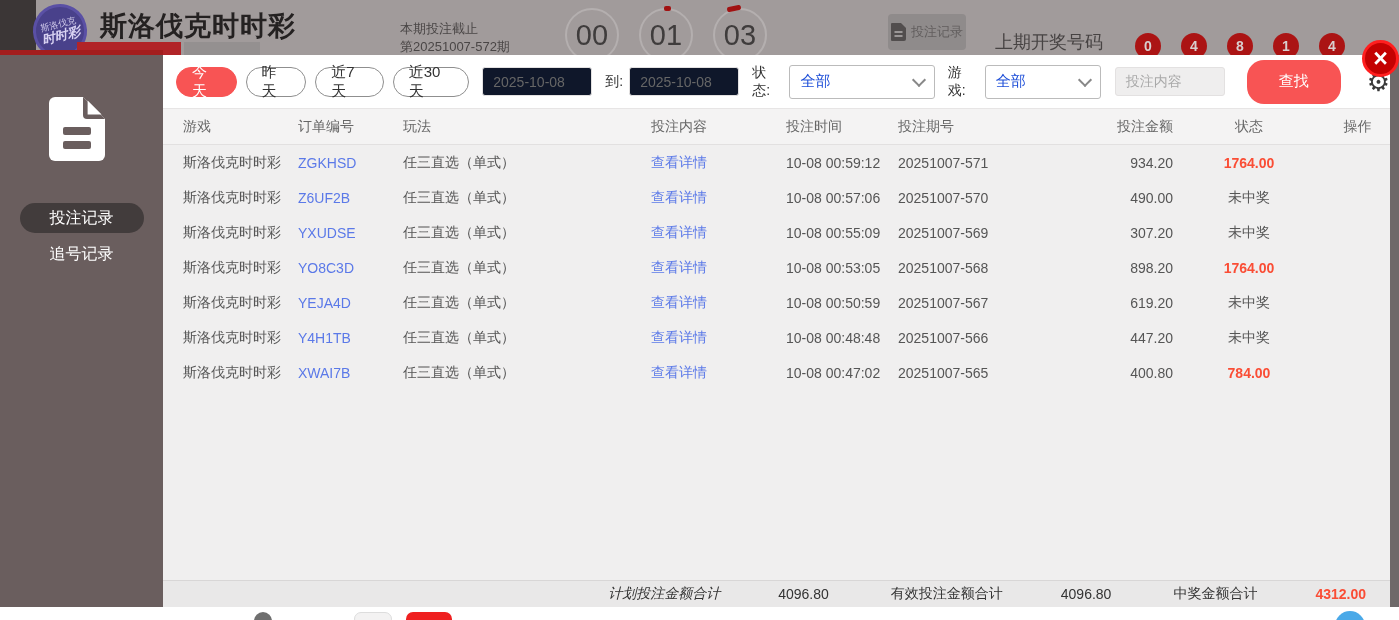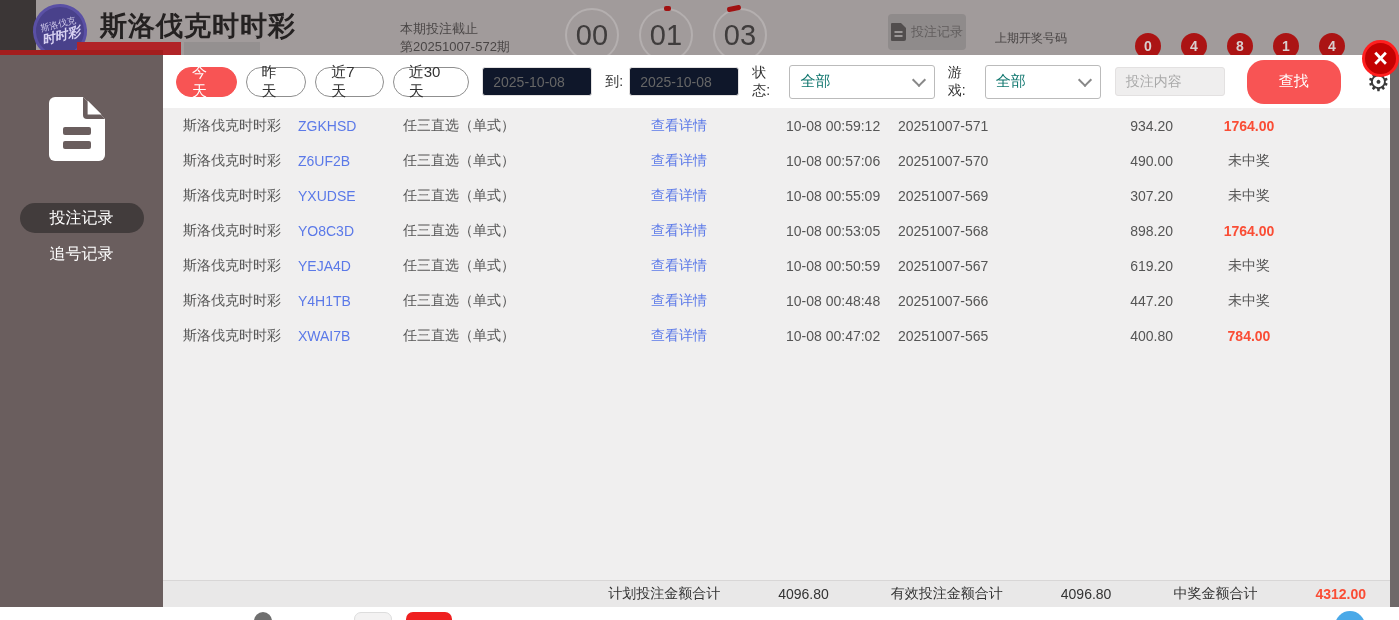--- a/index.html
+++ b/index.html
@@ -23,21 +23,21 @@
   .deadline2{position:absolute;left:400px;top:38px;font-size:13px;color:#4a4646;}
   .countdown{position:absolute;left:565px;top:8px;display:flex;gap:20px;}
   .circle{position:relative;width:54px;height:54px;border-radius:50%;border:2px solid #b4afaf;
           box-sizing:border-box;display:flex;align-items:center;justify-content:center;
           font-size:29px;color:#3f3c3c;}
   .circle:nth-child(2)::after{content:'';position:absolute;top:-4px;left:23px;width:7px;height:5px;background:#a11212;border-radius:2px;}
   .circle:nth-child(3)::after{content:'';position:absolute;top:-4px;left:12px;width:14px;height:5px;background:#a11212;border-radius:2px;transform:rotate(-12deg);}
   .bet-rec-btn{position:absolute;left:888px;top:14px;width:78px;height:36px;background:#8f8b8b;
                border-radius:4px;display:flex;align-items:center;justify-content:center;gap:5px;
                font-size:13px;color:#625e5e;}
-  .last-draw-label{position:absolute;left:995px;top:30px;font-size:12px;color:#474343;}
+  .last-draw-label{position:absolute;left:995px;top:30px;font-size:18px;color:#474343;}
   .balls{position:absolute;left:1135px;top:33px;display:flex;gap:20px;}
   .ball{width:26px;height:26px;border-radius:50%;background:#ab1414;color:#d8cfcf;
         display:flex;align-items:center;justify-content:center;font-size:14px;font-weight:bold;}
 
   
   .side-strip{position:absolute;left:0;top:55px;width:163px;height:552px;background:#6a5e5e;z-index:2;}
   .doc-icon{position:absolute;left:49px;top:42px;}
   .side-items{position:absolute;left:0;top:142px;width:163px;}
   .side-item{width:124px;height:30px;margin:6px auto;display:flex;align-items:center;justify-content:center;
              color:#fff;font-size:16px;border-radius:16px;cursor:pointer;}
@@ -55,21 +55,21 @@
   .modal{position:absolute;left:163px;top:55px;width:1227px;height:552px;background:#fff;z-index:2;
          border-radius:4px 0 0 0;display:flex;flex-direction:column;}
   .filter-bar{height:53px;display:flex;align-items:center;padding:0 0 0 13px;box-sizing:border-box;flex:none;}
   .pill{height:30px;padding:0 15px;margin-right:9px;border:1px solid #8f8f8f;border-radius:16px;
         display:flex;align-items:center;font-size:15px;color:#333;background:#fff;cursor:pointer;box-sizing:border-box;}
   .pill.active{background:#f85454;border-color:#f85454;color:#fff;}
   .date-input{width:112px;height:29px;margin-left:4px;background:#0f172a;border:1px solid #e3e1e1;border-radius:3px;
               box-sizing:border-box;display:flex;align-items:center;padding:0 10px;font-size:14px;color:#666;}
   .flt-label{margin-left:13px;margin-right:6px;font-size:14px;color:#333;}
   .select{height:31px;background:#fff;border:1px solid #bbb;border-radius:3px;box-sizing:border-box;
-          display:flex;align-items:center;justify-content:space-between;padding:16px 10px;font-size:15px;color:#0f766e;cursor:pointer;}
+          display:flex;align-items:center;justify-content:space-between;padding:16px 10px;font-size:15px;color:#1d4ed8;cursor:pointer;}
   .sel-status{width:148px;}
   .sel-game{width:118px;}
   .chev{width:8px;height:8px;border-right:2px solid #888;border-bottom:2px solid #888;transform:rotate(45deg);margin-top:-4px;}
   .search-input{width:112px;height:29px;margin-left:14px;background:#efeeee;border:1px solid #e3e1e1;border-radius:3px;
                 box-sizing:border-box;display:flex;align-items:center;padding:0 10px;font-size:14px;color:#a9a9a9;}
   .find-btn{width:96px;height:44px;margin-left:22px;background:#f85454;border-radius:17px;color:#fff;
             display:flex;align-items:center;justify-content:center;font-size:15px;cursor:pointer;}
   .gear{margin-left:26px;font-size:26px;color:#3a3a3a;cursor:pointer;line-height:1;}
 
   .tbl{flex:1;background:#f0efef;overflow:hidden;}
@@ -181,20 +181,31 @@
       <div class="select sel-game">
         <span>全部</span>
         <span class="chev"></span>
       </div>
       <div class="search-input">投注内容</div>
       <div class="find-btn">查找</div>
       <div class="gear">⚙</div>
     </div>
 
     <div class="tbl">
+      <div class="thead">
+          <div class="c1">游戏</div>
+          <div class="c2">订单编号</div>
+          <div class="c3">玩法</div>
+          <div class="c4">投注内容</div>
+          <div class="c5">投注时间</div>
+          <div class="c6">投注期号</div>
+          <div class="amount">投注金额</div>
+          <div class="c8">状态</div>
+          <div class="c9">操作</div>
+        </div>
       <div>
           <div class="trow">
             <div class="c1">斯洛伐克时时彩</div>
             <div class="c2 link">ZGKHSD</div>
             <div class="c3">任三直选（单式）</div>
             <div class="c4 link">查看详情</div>
             <div class="c5">10-08 00:59:12</div>
             <div class="c6">20251007-571</div>
             <div class="amount">934.20</div>
             <div class="c8 win">1764.00</div>
@@ -263,21 +274,21 @@
             <div class="c5">10-08 00:47:02</div>
             <div class="c6">20251007-565</div>
             <div class="amount">400.80</div>
             <div class="c8 win">784.00</div>
             <div class="c9"></div>
           </div>
         </div>
     </div>
 
     <div class="summary">
-      <span class="lbl" style="margin-left:8px;">计划投注金额合计</span>
+      <span class="lbl" style="margin-left:8px;font-style:italic;">计划投注金额合计</span>
       <span class="val">4096.80</span>
       <span class="lbl">有效投注金额合计</span>
       <span class="val">4096.80</span>
       <span class="lbl">中奖金额合计</span>
       <span class="val win">4312.00</span>
     </div>
   </div>
 
   <div class="close-btn">×</div>
 

